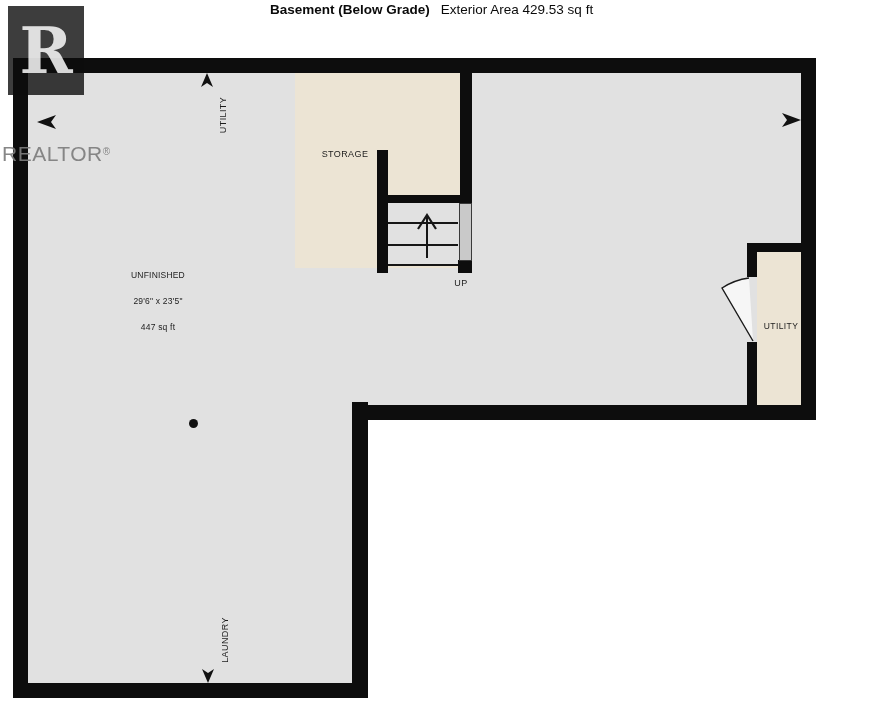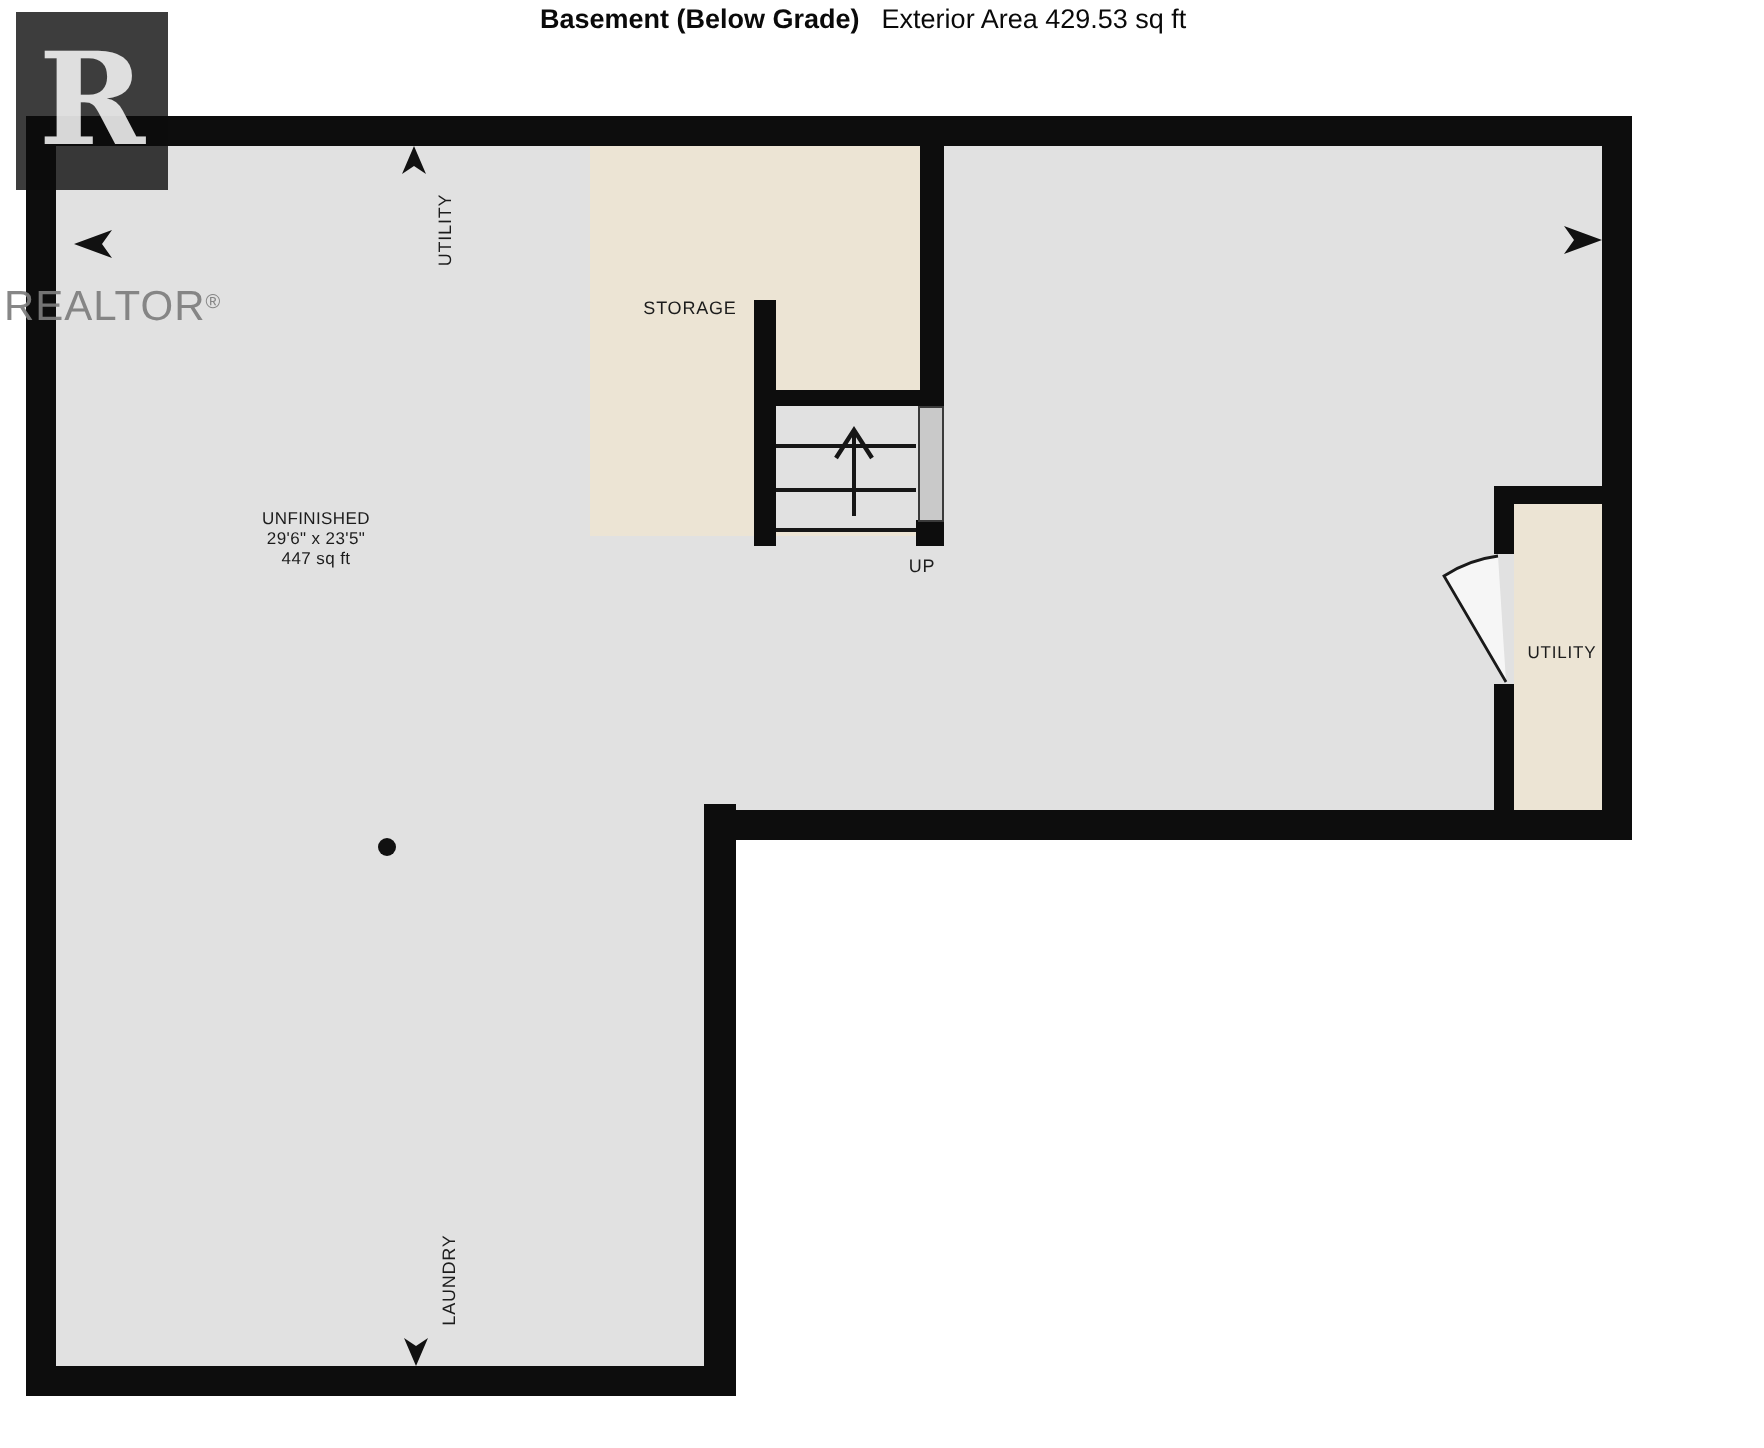--- a/index.html
+++ b/index.html
@@ -10,21 +10,21 @@
   }
   .wall{position:absolute;background:var(--wall,#0d0d0d);}
   .floor{position:absolute;}
   .g{background:var(--floor,#e1e1e1);}
   .b{background:var(--beige,#ece4d4);}
   .lbl{
     position:absolute;color:var(--label,#1c1c1c);
     font-size:9px;letter-spacing:.4px;text-align:center;line-height:11px;
   }
   .vert{transform:translate(-50%,-50%) rotate(-90deg);white-space:nowrap;}
-  .lbl-block div{font-size:8.5px;line-height:10px;letter-spacing:.2px;}
+  .lbl-block div{font-size:8.5px;line-height:10px;letter-spacing:.2px;margin-top:16px;}
   .stepline{position:absolute;background:#161616;height:1.6px;}
   .railing{
     position:absolute;background:var(--rail,#c9c9c9);
     border:1px solid #3a3a3a;box-sizing:border-box;
   }
   .dot{position:absolute;background:#111;border-radius:50%;}
   .title-bar{
     position:absolute;left:258px;top:2px;display:flex;gap:11px;
     font-size:13.5px;color:#0a0a0a;white-space:nowrap;
   }

